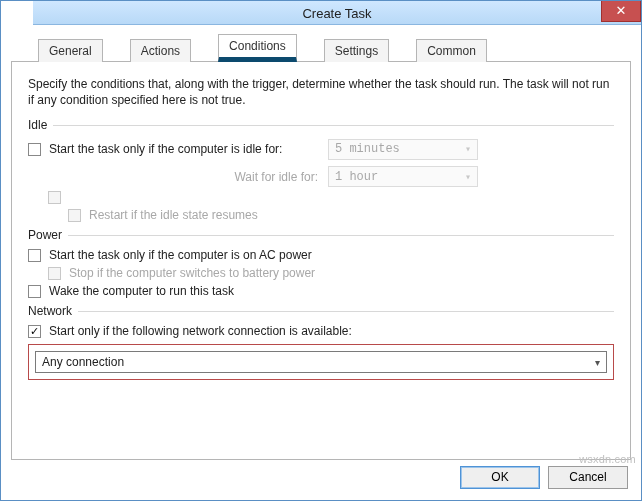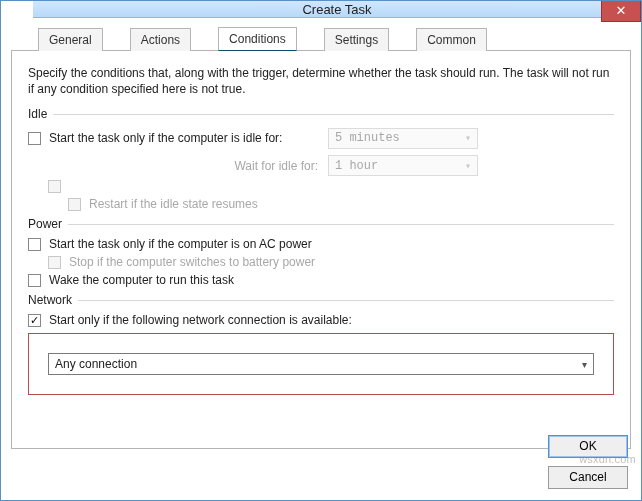--- a/index.html
+++ b/index.html
@@ -8,21 +8,21 @@
     font-family: "Segoe UI", Tahoma, sans-serif;
     font-size: 12px;
     background: #fff;
     width: 642px;
     height: 501px;
     overflow: hidden;
     border: 1px solid #5a8fc4;
   }
   .titlebar {
     background: linear-gradient(#cfe7ff, #b8d9f7);
-    height: 17px;
+    height: 24px;
     position: relative;
     border-bottom: 1px solid #8ab6e0;
     margin-left: 32px;
   }
   .titlebar .title {
     position: absolute;
     left: 50%;
     top: 50%;
     transform: translate(-50%, -50%);
     color: #222;
@@ -55,21 +55,21 @@
     margin-right: 0;
     background: #f4f4f4;
     font-size: 12px;
     position: relative;
     top: 1px;
     color: #333;
     margin-left: 27px;
   }
   .tab.active {
     background: #fff;
-    border-bottom: 1px solid #0c4a6e;
+    border-bottom: 5px solid #0c4a6e;
     top: 1px;
   }
   .panel {
     margin: 0 10px;
     border: 1px solid #b5b5b5;
     border-top: none;
     padding: 14px 16px 10px 16px;
     height: 398px;
     background: #fff;
     color: #222;
@@ -136,40 +136,39 @@
   .sel.disabled .chev { color: #c8c8c8; }
   .idle-grid {
     display: grid;
     grid-template-columns: 300px 150px;
     row-gap: 6px;
     align-items: center;
   }
   .wait-label { text-align: right; padding-right: 10px; color:#a8a8a8;}
   .network-select-wrap {
     border: 1px solid #b84a4a;
-    padding: 19px;
+    padding: 6px;
     margin-top: 6px;
   }
   .network-select {
     border: 1px solid #7a7a7a;
     height: 22px;
     background: #fff;
     display: flex;
     align-items: center;
     justify-content: space-between;
     padding: 0 6px;
   }
   .network-select .chev { color: #555; font-size: 10px; }
   .footer {
     position: absolute;
     right: 14px;
     bottom: 12px;
     display: flex;
     gap: 8px;
-    flex-direction: column;
   }
   .btn {
     width: 80px;
     height: 23px;
     border: 1px solid #9a9a9a;
     background: #efefef;
     text-align: center;
     line-height: 21px;
     font-size: 12px;
   }

